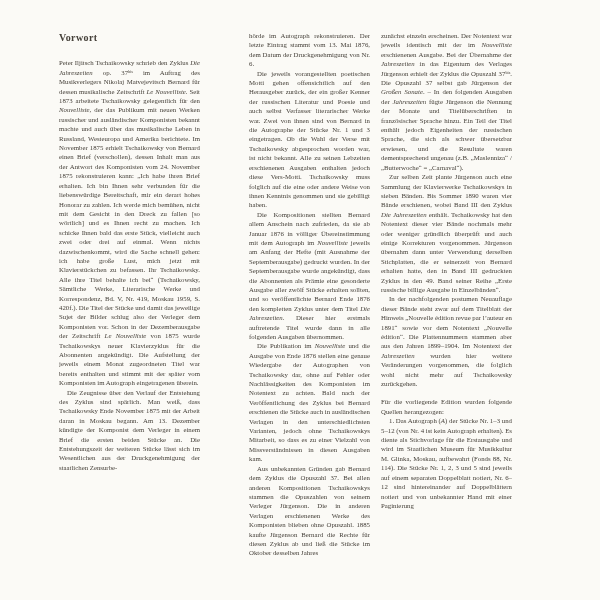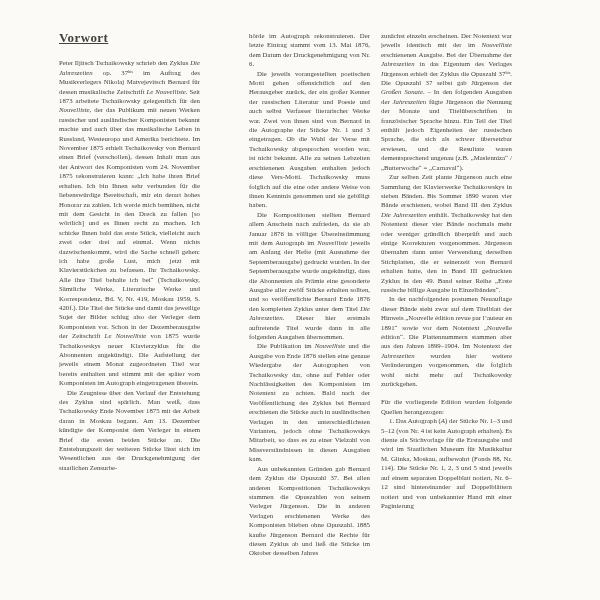--- a/index.html
+++ b/index.html
@@ -12,26 +12,25 @@
   }
   .page {
     position: relative;
     width: 600px;
     height: 600px;
     background: #fbfaf6;
     font-family: "Liberation Serif", "DejaVu Serif", serif;
     color: #46413a;
   }
   .page-title {
-    font-size: 13px;
+    font-size: 10px;
     font-weight: bold;
     letter-spacing: 0.4px;
     margin: 0 0 16px 0;
     color: #46413a;
-    text-decoration: underline;
   }
   .text-column {
     position: absolute;
     overflow: hidden;
     font-size: 6.8px;
     line-height: 9.4px;
     text-align: justify;
     hyphens: auto;
     -webkit-hyphens: auto;
   }

